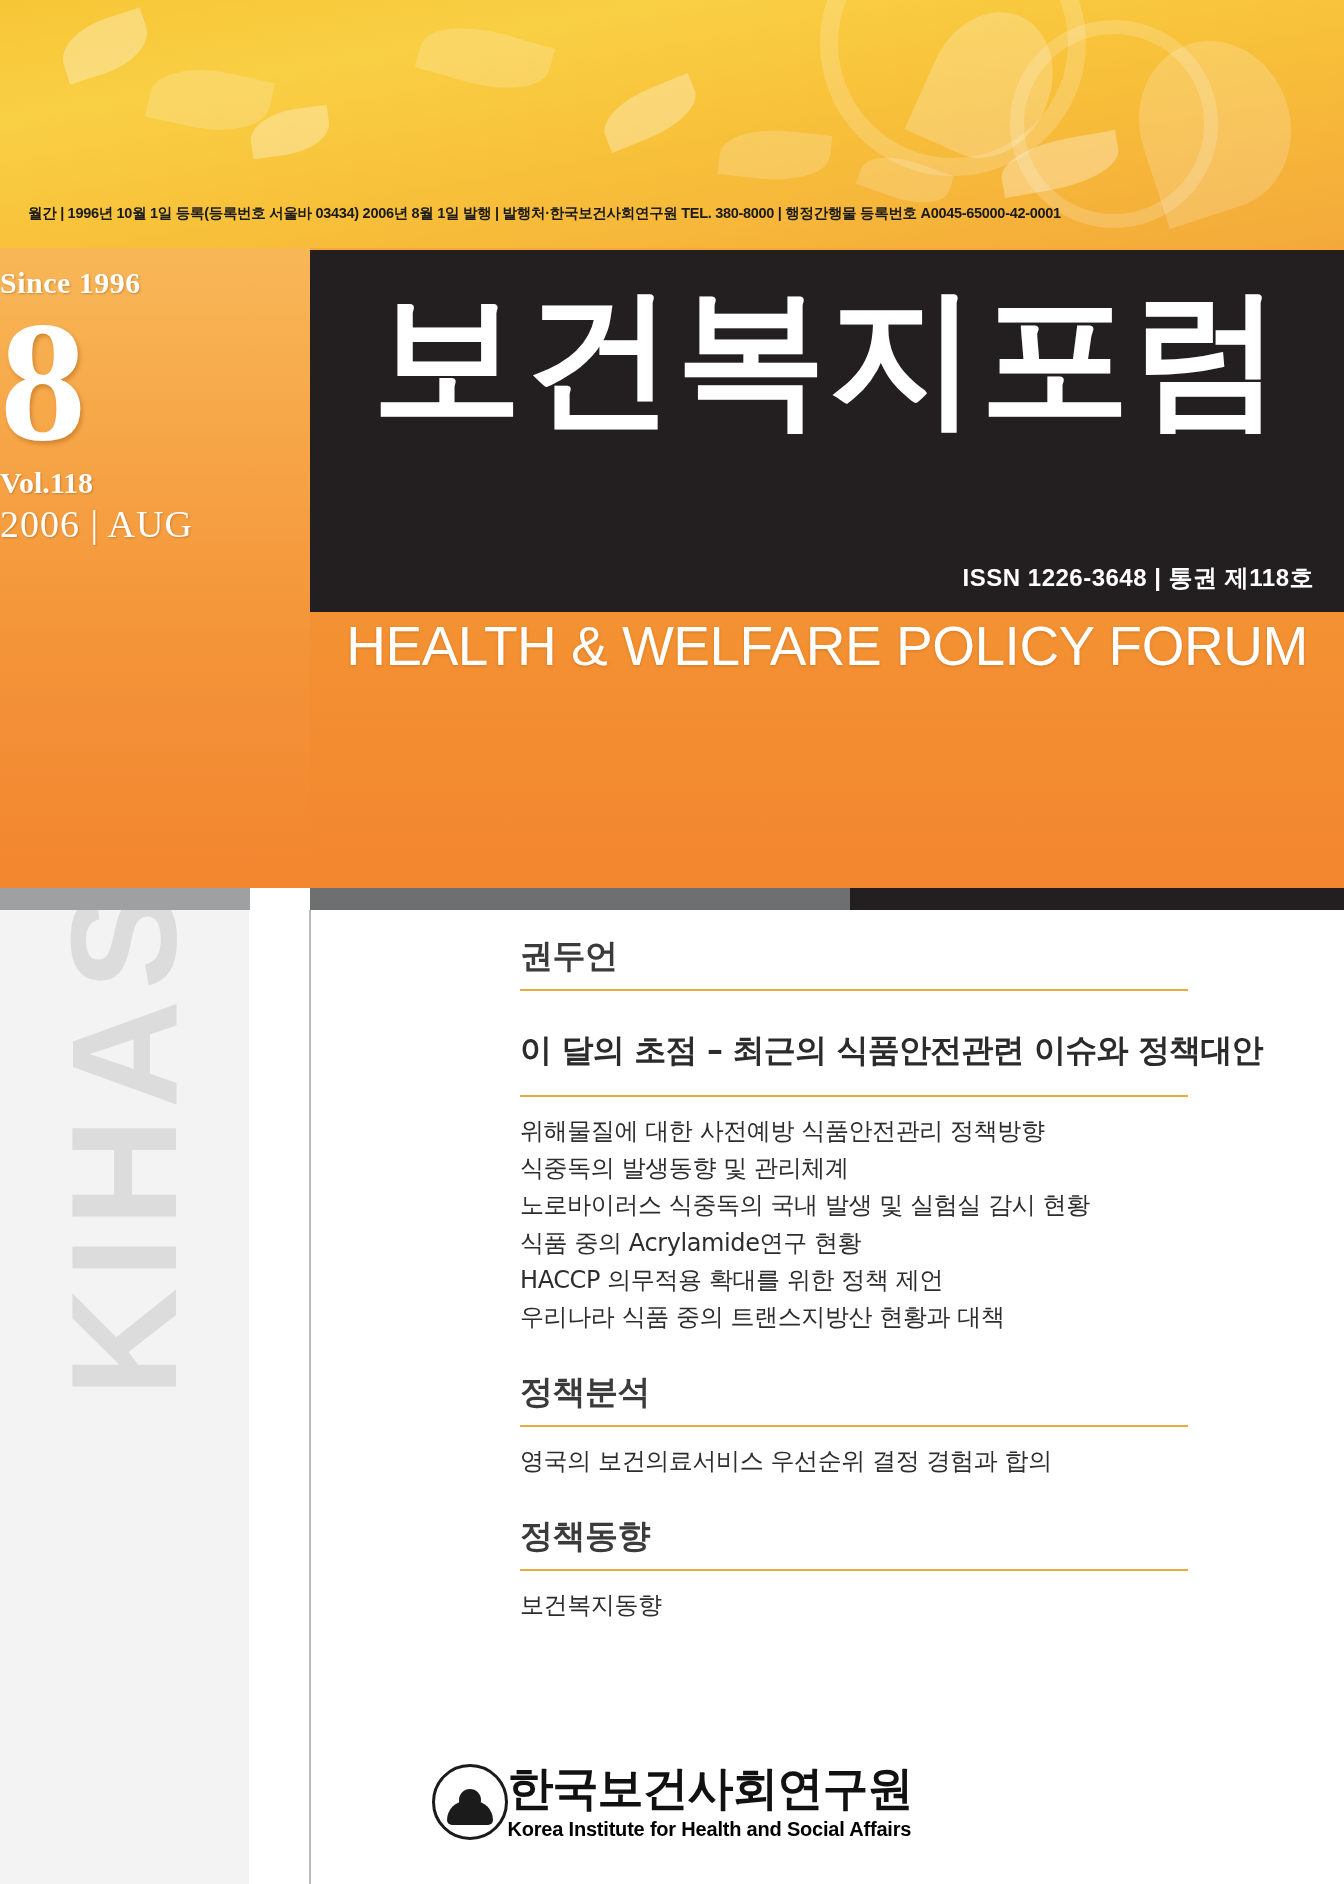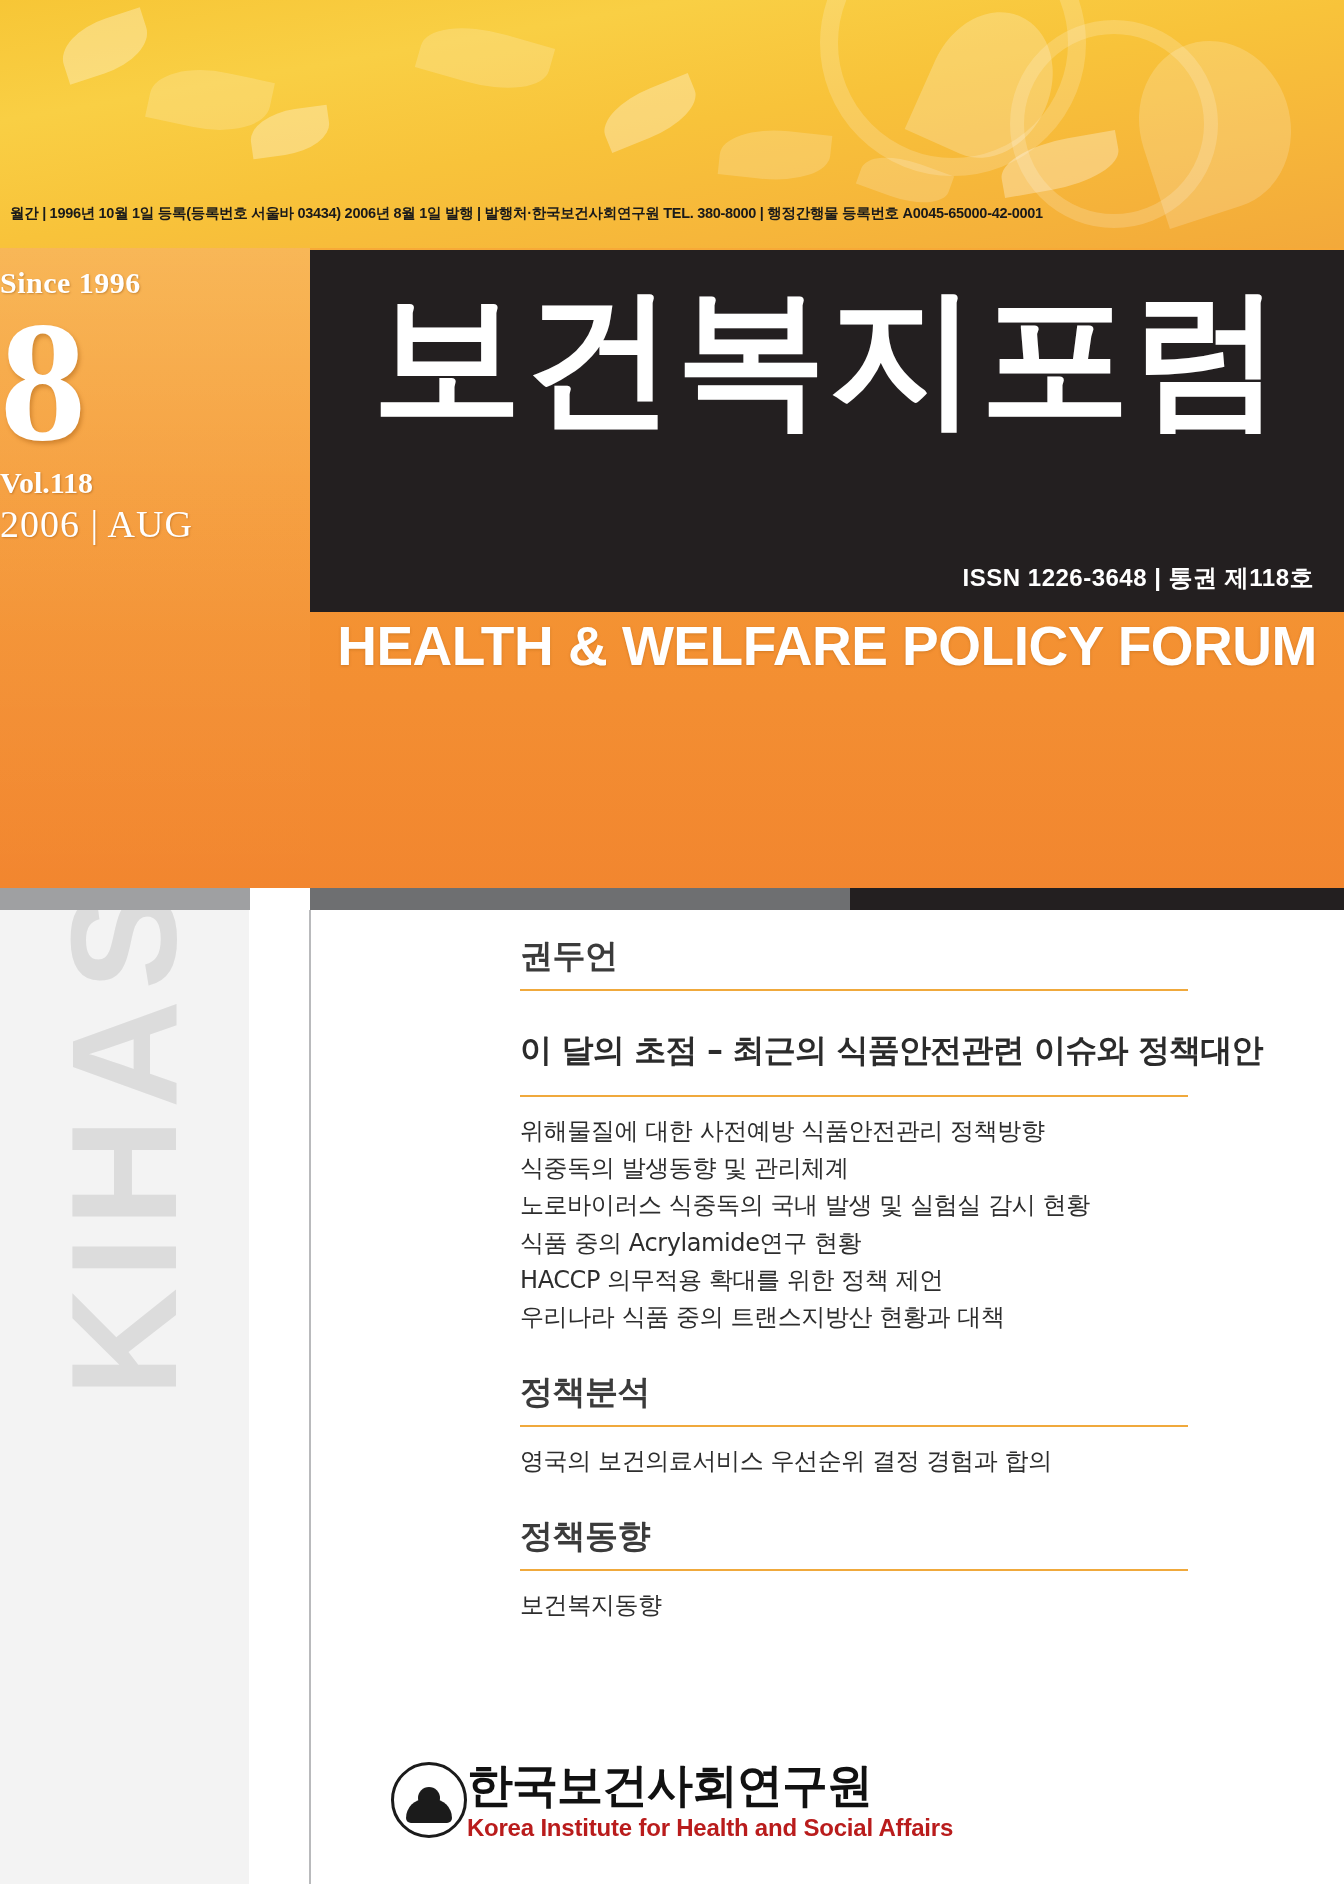--- a/index.html
+++ b/index.html
@@ -49,21 +49,21 @@
 
   
   .imprint {
     position: absolute;
     left: 0;
     top: 196px;
     width: 1124px;
     height: 34px;
     display: flex;
     align-items: center;
-    padding-left: 10px;
+    padding-left: 28px;
     box-sizing: border-box;
     font-size: 14.5px;
     font-weight: bold;
     color: #1a1a1a;
     letter-spacing: -0.3px;
     white-space: nowrap;
   }
 
   
   .orange-block {
@@ -161,21 +161,21 @@
   }
 
   
   .en-title {
     position: absolute;
     left: 310px;
     top: 614px;
     width: 1034px;
     text-align: center;
     font-size: 55px;
-    font-weight: bold;
+    font-weight: normal;
     color: #ffffff;
     letter-spacing: -0.5px;
     white-space: nowrap;
     font-family: "Liberation Sans", sans-serif;
     text-shadow: 0 1px 3px rgba(150,80,10,0.35);
     z-index: 5;
   }
 
   
   .strip {
@@ -311,23 +311,23 @@
   .org-block { line-height: 1.05; }
   .org-kr {
     font-size: 46px;
     font-weight: bold;
     color: #111111;
     letter-spacing: -1px;
     font-family: "DejaVu Sans", "Liberation Sans", sans-serif;
     white-space: nowrap;
   }
   .org-en {
-    font-size: 24px;
-    font-weight: bold;
-    color: #b91c1c;
+    font-size: 20px;
+    font-weight: bold;
+    color: #000000;
     letter-spacing: -0.2px;
     margin-top: 6px;
     white-space: nowrap;
     font-family: "Liberation Sans", sans-serif;
   }
 </style>
 </head>
 <body>
 
 <div class="page">

